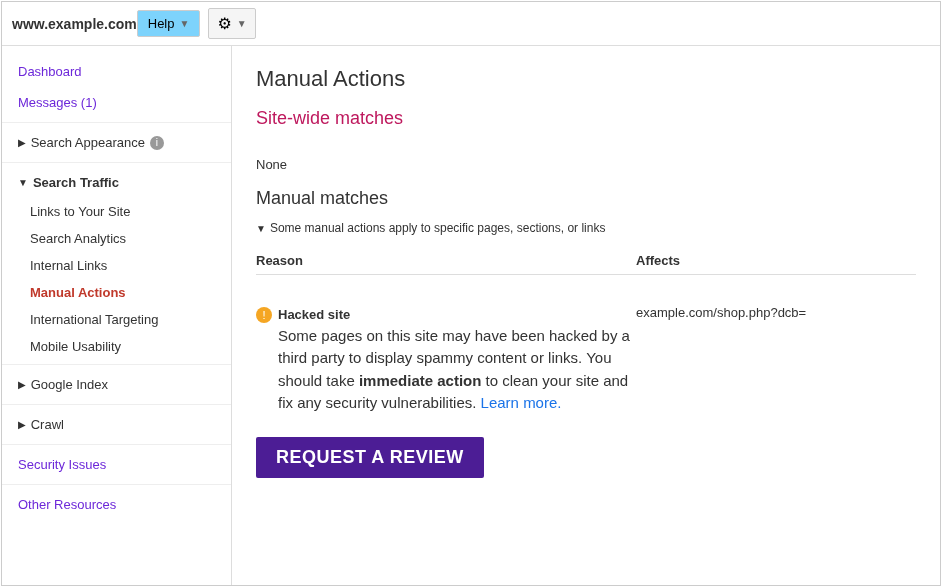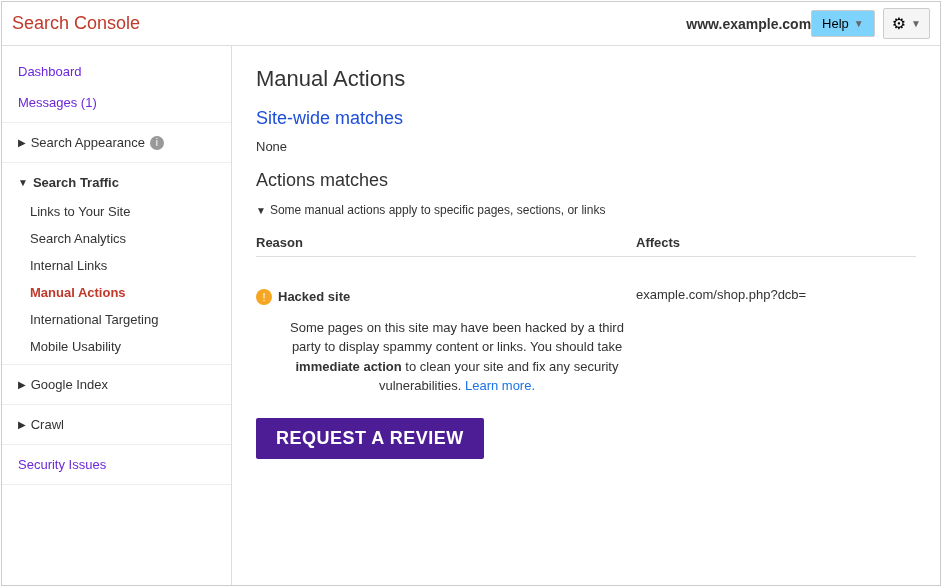--- a/index.html
+++ b/index.html
@@ -131,22 +131,22 @@
     }
     .page-title {
       font-size: 22px;
       font-weight: normal;
       color: #333;
       margin-bottom: 16px;
     }
     .section-title {
       font-size: 18px;
       font-weight: normal;
-      color: #1d4ed8;
-      margin-bottom: 10px;
+      color: #be185d;
+      margin-bottom: 28px;
     }
     .none-text {
       font-size: 13px;
       color: #333;
       margin-bottom: 16px;
     }
     .partial-title {
       font-size: 18px;
       font-weight: normal;
       color: #333;
@@ -200,21 +200,21 @@
       color: #fff;
       font-size: 11px;
       text-align: center;
       line-height: 16px;
       margin-right: 6px;
       flex-shrink: 0;
       margin-top: 2px;
     }
     .reason-content { flex: 1; }
     .reason-title { font-weight: bold; font-size: 13px; }
-    .reason-body { font-size: 13px; color: #333; line-height: 1.5; margin-top: 11px; text-align: center; }
+    .reason-body { font-size: 15px; color: #333; line-height: 1.5; margin-top: 0; }
     .learn-more { color: #1a73e8; text-decoration: none; }
     .row-inner { display: flex; align-items: flex-start; }
 
     .review-btn {
       display: inline-block;
       margin-top: 16px;
       padding: 10px 20px;
       background: #4c1d95;
       color: #fff;
       font-size: 18px;
@@ -225,21 +225,20 @@
       letter-spacing: 0.5px;
       text-transform: uppercase;
     }
   </style>
 </head>
 <body>
 
 <div class="outer-border">
 
   <div class="header">
-    <span class="header-title">Search Console</span>
     <span class="header-domain">www.example.com</span>
     <button class="header-help-btn">
       <span>Help</span>
       <span class="arrow">▼</span>
     </button>
     <button class="header-gear-btn">
       <span>⚙</span>
       <span class="arrow">▼</span>
     </button>
   </div>
@@ -305,30 +304,33 @@
       </div>
 
       <hr class="sidebar-divider">
 
       <div class="sidebar-item">
         <span>Security Issues</span>
       </div>
 
       <hr class="sidebar-divider">
 
+      <div class="sidebar-item">
+        <span>Other Resources</span>
+      </div>
     </div>
 
     <div class="main-content">
       <h1 class="page-title">Manual Actions</h1>
 
       <h2 class="section-title">Site-wide matches</h2>
 
       <p class="none-text">None</p>
 
-      <h2 class="partial-title">Actions matches</h2>
+      <h2 class="partial-title">Manual matches</h2>
 
       <div class="collapsible-note">
         <span class="tri">▼</span>
         <span>Some manual actions apply to specific pages, sections, or links</span>
       </div>
 
       <div class="table-container">
         <div class="table-header">
           <div class="th-reason">Reason</div>
           <div class="th-affects">Affects</div>

